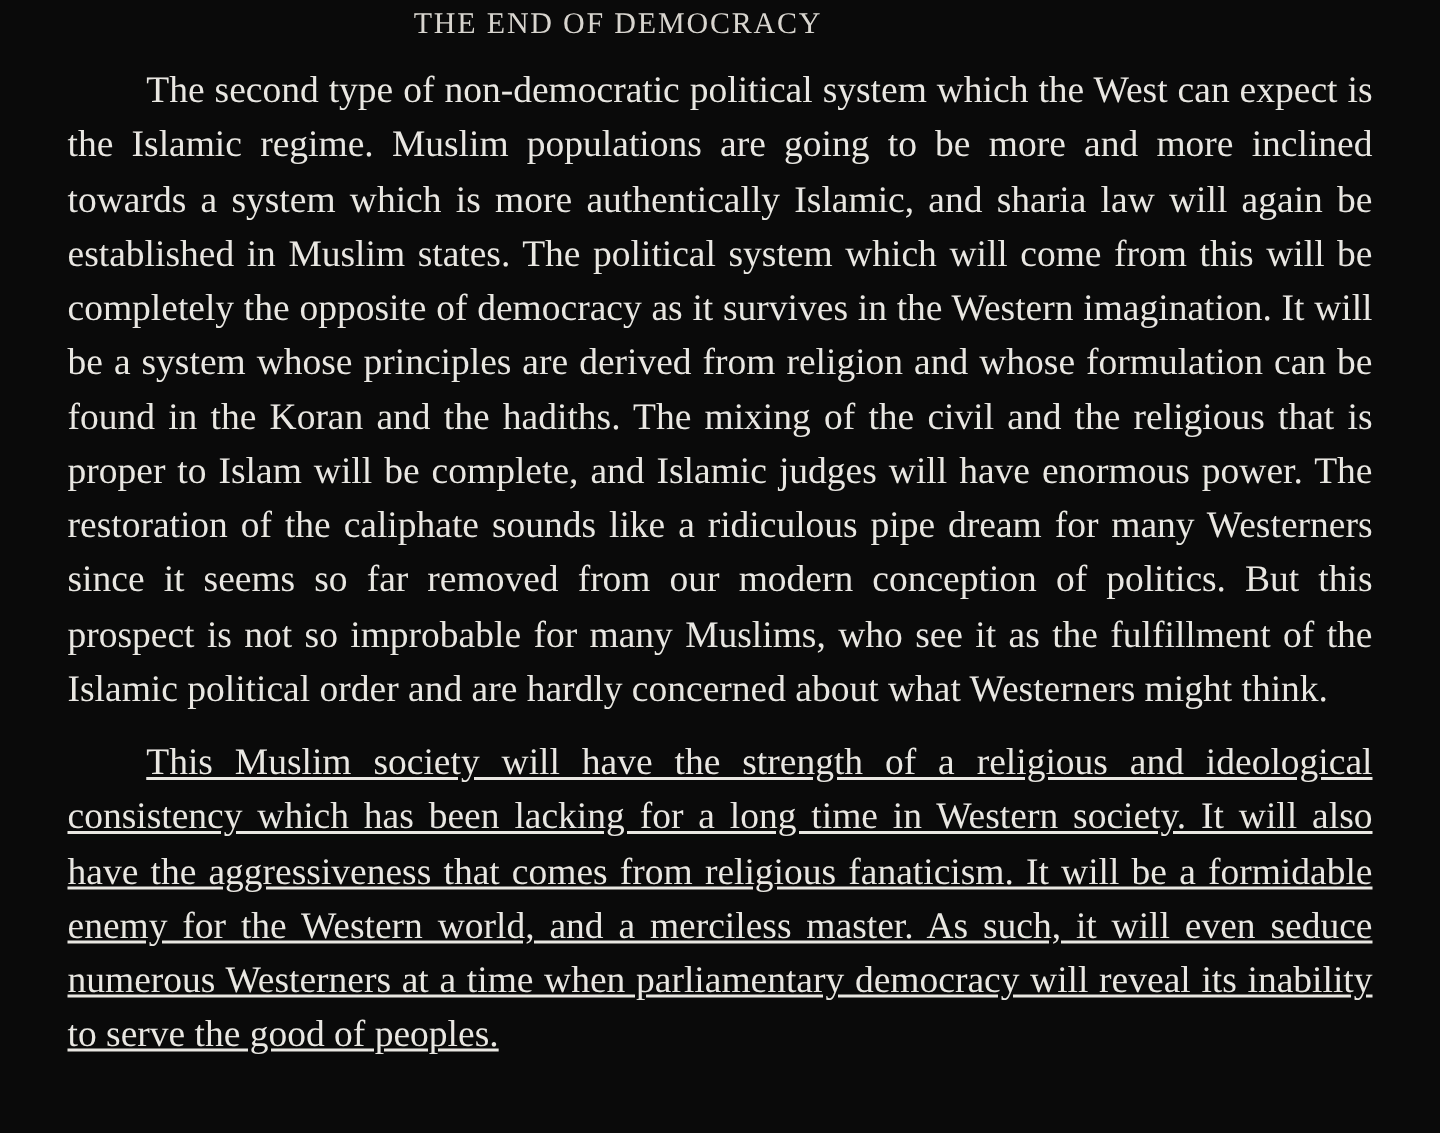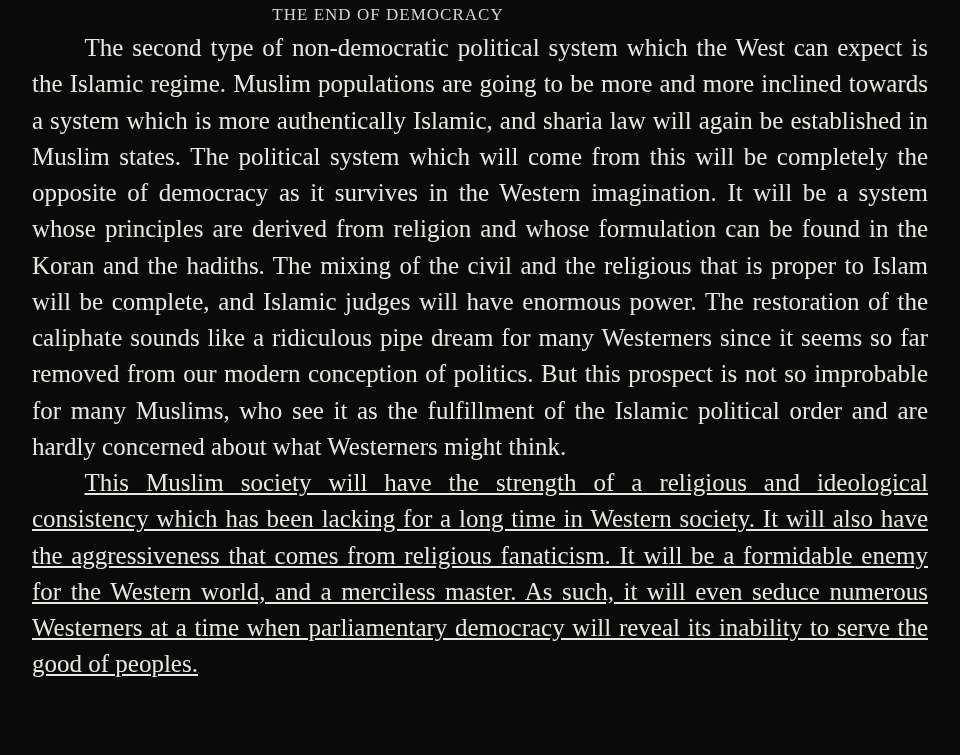--- a/index.html
+++ b/index.html
@@ -22,25 +22,26 @@
     box-sizing: border-box;
     padding: 0 32px;
   }
   .running-head {
     position: absolute;
     top: 5px;
     left: 0;
     width: 776px;
     text-align: center;
     font-family: "Liberation Serif", "DejaVu Serif", serif;
-    font-size: 17px;
+    font-size: 20px;
     letter-spacing: 0.06em;
     color: #d8d5cf;
     z-index: 3;
     pointer-events: none;
+    padding-left: 24px;
   }
   .faded-line {
     position: absolute;
     top: 3px;
     left: 32px;
     width: 896px;
     font-size: 25px;
     line-height: 1.45;
     color: #3a3a38;
     text-align: justify;
@@ -54,21 +55,21 @@
     padding-top: 30px;
     font-size: 25px;
     line-height: 1.45;
     color: #e9e7e2;
     text-align: justify;
     text-justify: inter-word;
     -webkit-hyphens: none;
     hyphens: none;
   }
   .body-text p {
-    margin: 0;
+    margin: 13px;
     text-indent: 2.1em;
     text-align: justify;
   }
   .body-text p:last-child {
     text-align-last: left;
     text-decoration: underline;
   }
 </style>
 </head>
 <body>

